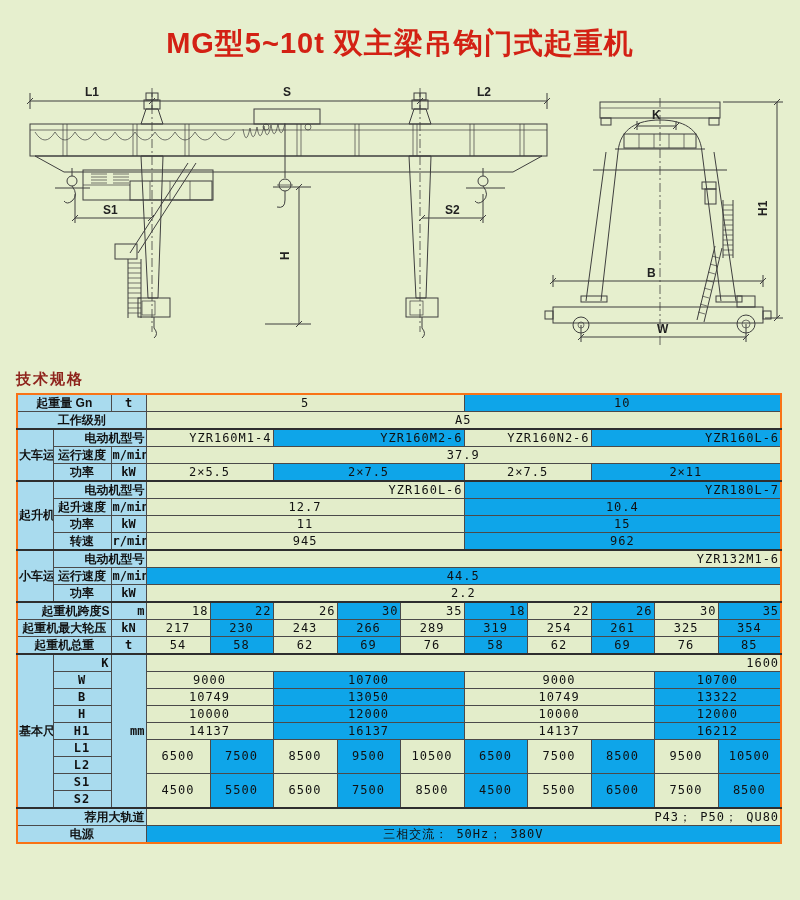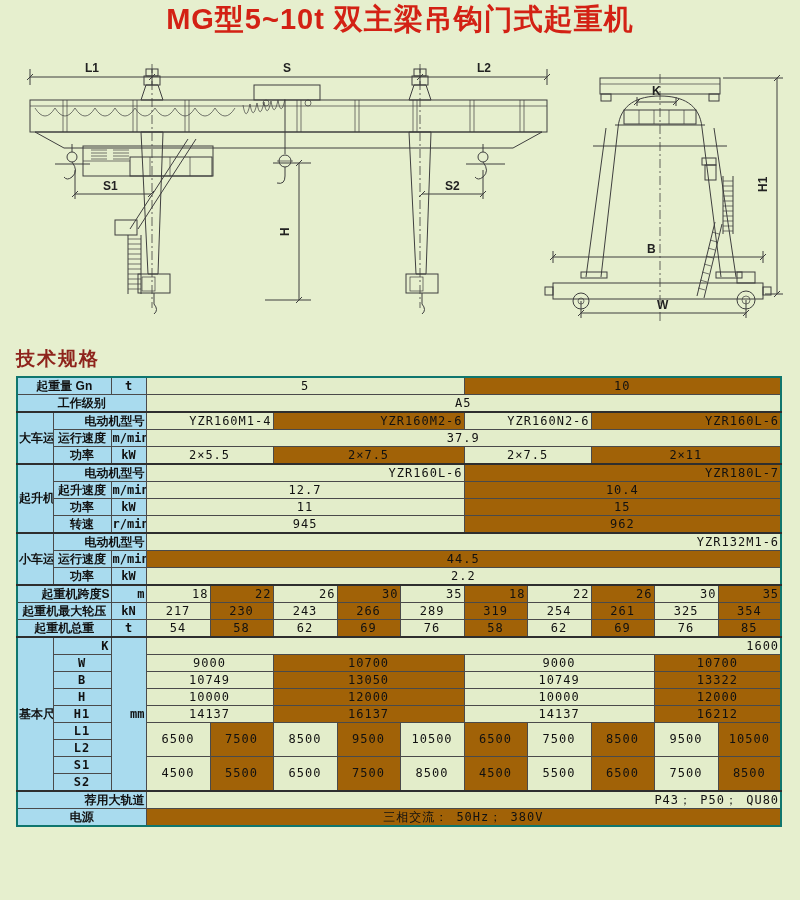--- a/index.html
+++ b/index.html
@@ -4,57 +4,58 @@
 <style>
   html,body{margin:0;padding:0;}
   body{
     width:800px;height:900px;overflow:hidden;
     background:#e6efce;
     font-family:"Liberation Sans","DejaVu Sans",sans-serif;
     -webkit-font-smoothing:antialiased;
   }
   .page-title{
     text-align:center;
+    padding-top:24px;
     font-size:29px;
     font-weight:bold;
     letter-spacing:1px;
     color:#d32114;
   }
   .drawing-wrap{margin:4px 0 0 15px;}
   .sec-heading{
     margin:2px 0 4px 16px;
-    font-size:19px;
+    font-size:15px;
     font-weight:bold;
     color:#8e241c;
     letter-spacing:2px;
   }
   table.spec{
     border-collapse:collapse;
     table-layout:fixed;
     width:766px;
     margin:0 0 0 16px;
-    border:2px solid #0f766e;
+    border:2px solid #f97316;
   }
   table.spec td{
     border:1px solid #4a4a4a;
     height:16px;
     padding:0 1px;
     text-align:center;
     vertical-align:middle;
     font-size:12px;
     line-height:1.05;
     overflow:hidden;
     white-space:nowrap;
     color:#111;
   }
   td.lb{background:#a9dbee;font-weight:bold;}
   td.vlb{background:#a9dbee;font-weight:bold;white-space:normal;line-height:13px;padding:0 4px;}
   td.un{background:#a9dbee;font-weight:bold;font-size:10px;font-family:"DejaVu Sans Mono",monospace;}
   td.g{background:#e3edca;}
-  td.b{background:#a16207;}
+  td.b{background:#0ea5e9;}
   td.num{font-family:"DejaVu Sans Mono",monospace;font-size:12px;letter-spacing:1px;}
   tr.sec td{border-top:2px solid #2e2e2e;text-align:right;}
   
   svg .ln{stroke:#3f3f3f;stroke-width:1;fill:none;}
   svg .thin{stroke:#3f3f3f;stroke-width:0.7;fill:none;}
   svg .cl{stroke:#3f3f3f;stroke-width:0.8;fill:none;stroke-dasharray:9 3 2 3;}
   svg text{font-family:"Liberation Sans",sans-serif;font-size:12px;font-weight:bold;fill:#222;}
 </style>
 </head>
 <body>

